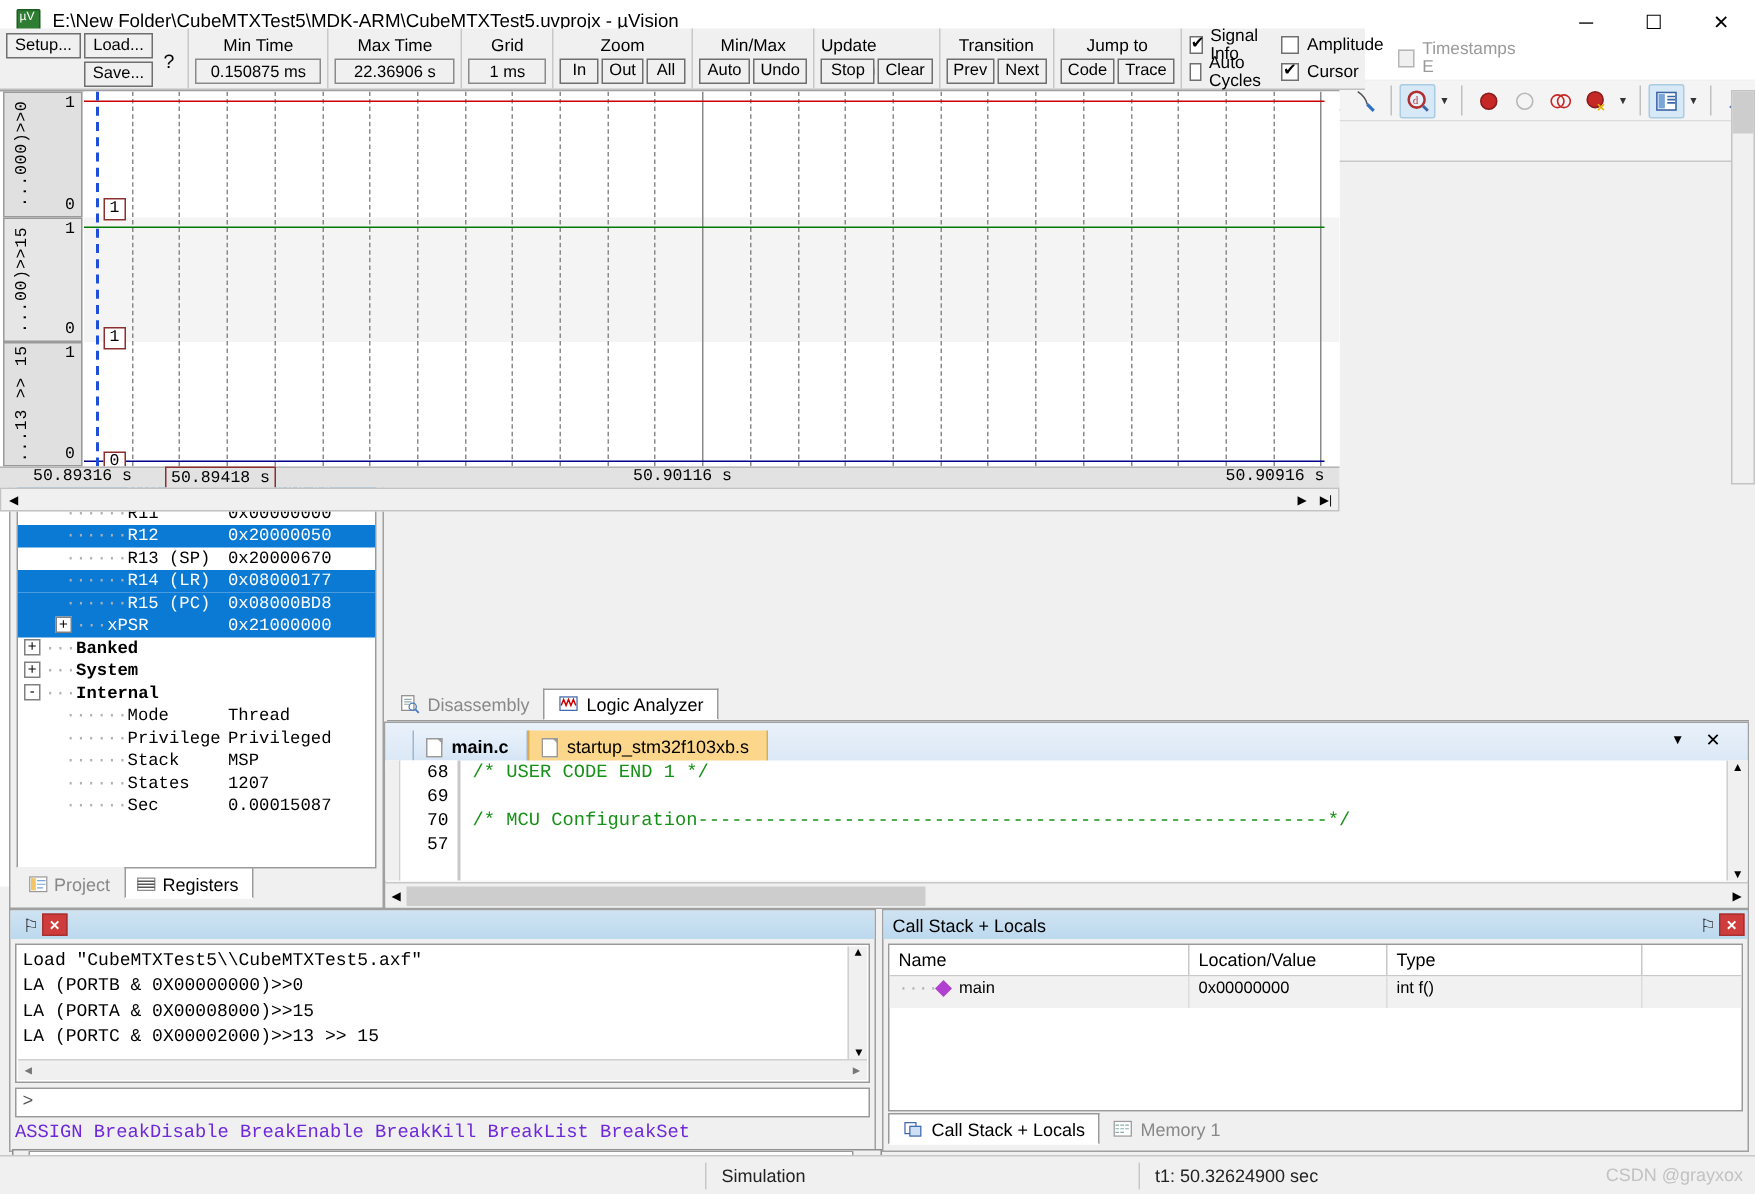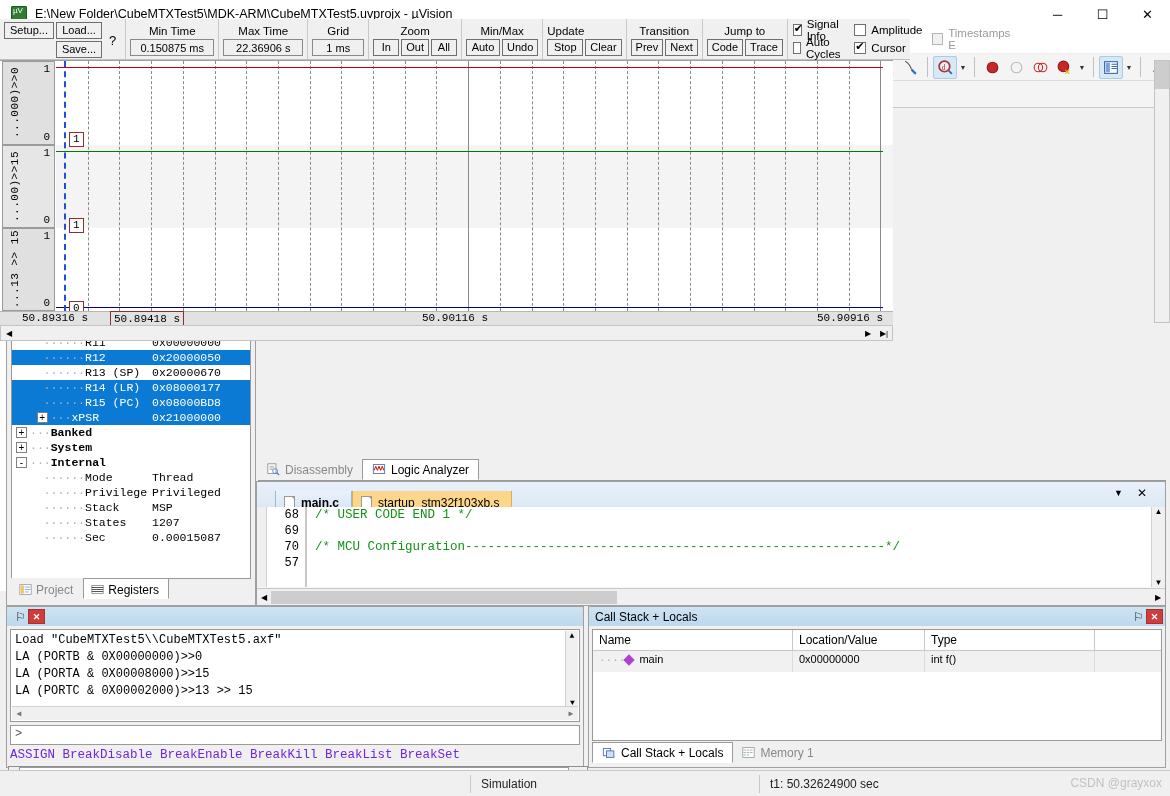--- a/index.html
+++ b/index.html
@@ -173,21 +173,21 @@
   
   .vtabs { position:absolute; left:258px; top:459px; width:908px; height:22px;
            display:flex; align-items:flex-end; background:#f0f0f0; border-bottom:1px solid #9a9a9a; }
   .vtab { height:21px; display:flex; align-items:center; gap:5px; padding:0 9px;
           font-size:12px; color:#888; }
   .vtab.on { background:#fff; border:1px solid #9a9a9a; border-bottom-color:#fff; color:#000; }
 
   
   #editor { position:absolute; left:256px; top:481px; width:910px; height:125px; background:#f6f6f6;
             border:1px solid #a0a0a0; }
-  .ed-tabrow { position:absolute; left:0; top:0; width:908px; height:32px; display:flex; align-items:flex-end;
+  .ed-tabrow { position:absolute; left:0; top:0; width:908px; height:32px; display:flex; align-items:center;
                background:linear-gradient(to bottom,#e9f1fa,#d8e6f4); }
   .ed-tab { height:23px; display:flex; align-items:center; gap:6px; padding:0 12px 0 8px;
             font-size:12px; position:relative; }
   .ed-tab.sel { background:linear-gradient(to bottom,#eaf2fb,#d2e3f5); font-weight:bold; color:#000;
                 border-left:1px solid #9bb7d4; border-right:1px solid #9bb7d4; }
   .ed-tab.mod { background:#fcd78b; color:#000; border-left:1px solid #d9ae53; border-right:1px solid #d9ae53; }
   .ed-close { position:absolute; right:18px; top:4px; display:flex; gap:14px; align-items:center; }
   .doc-ic { width:11px; height:13px; background:#fff; border:1px solid #9a9a9a; position:relative; }
   .doc-ic::after { content:""; position:absolute; right:-1px; top:-1px; border-top:4px solid #9a9a9a;
                    border-left:4px solid transparent; }

